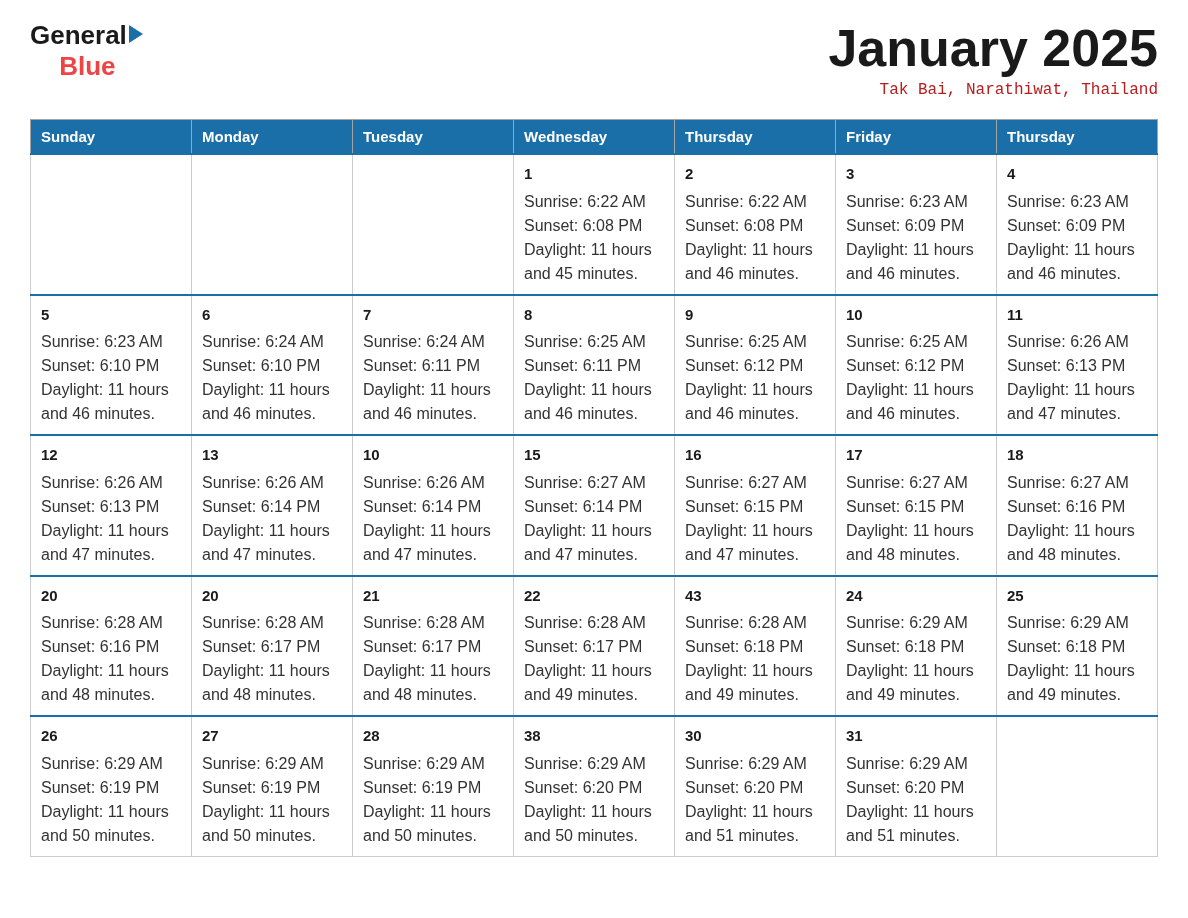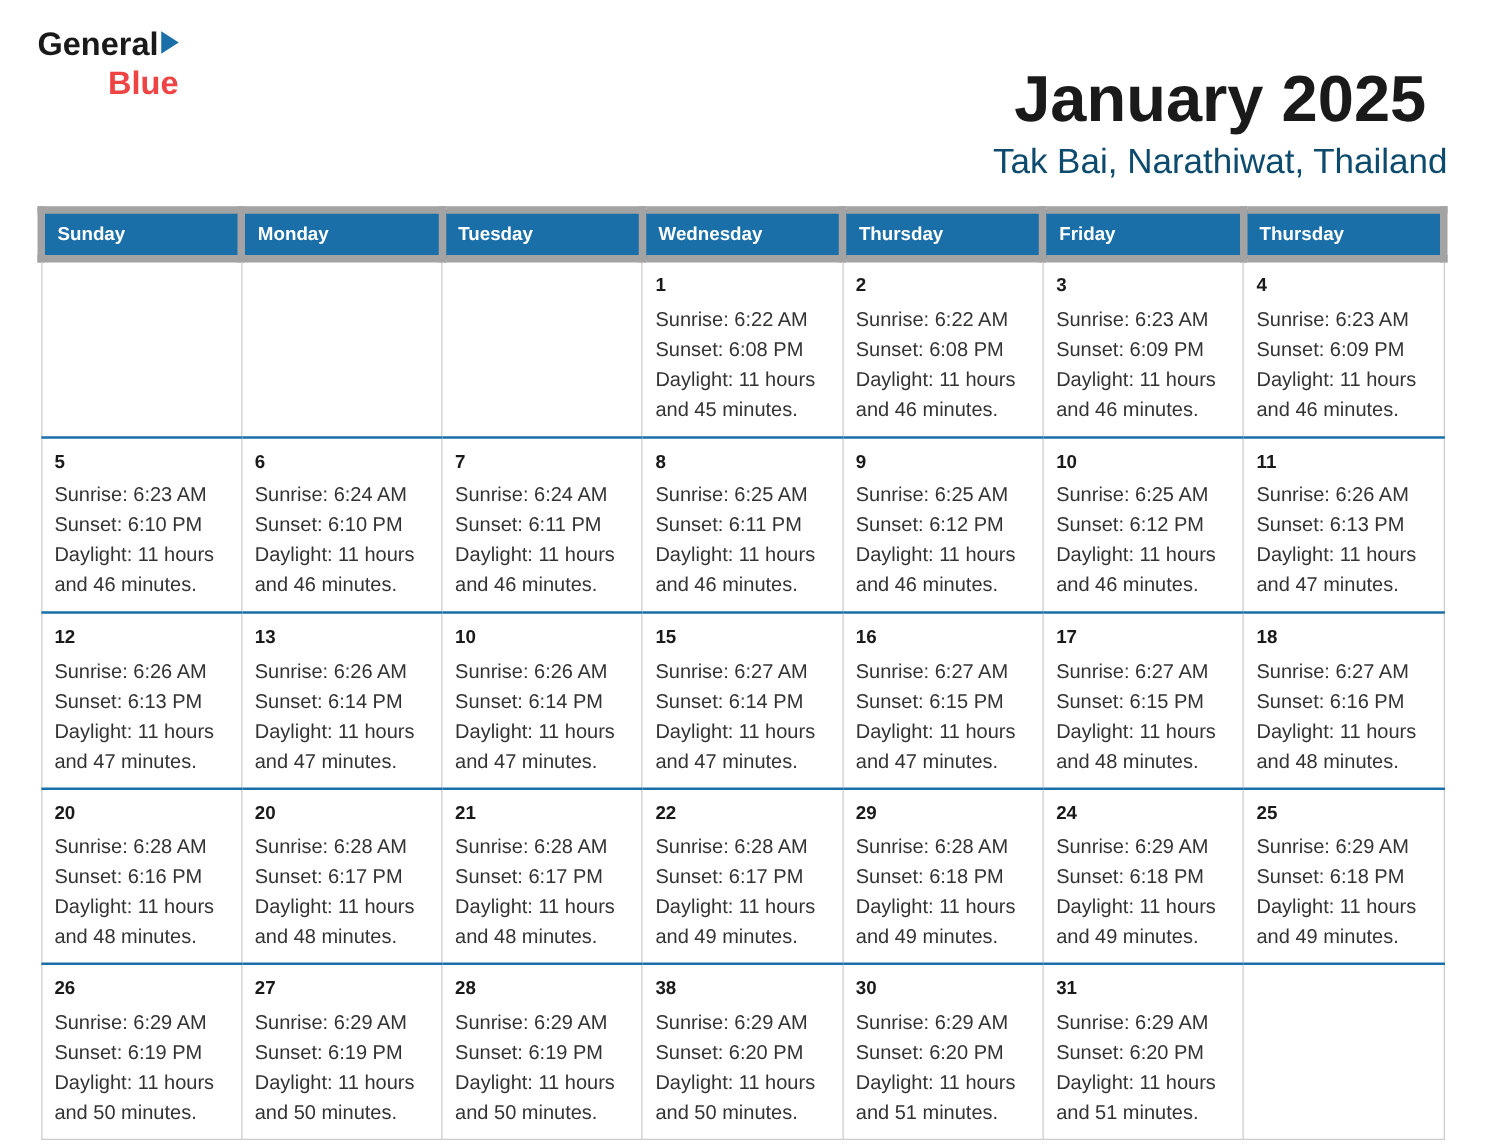--- a/index.html
+++ b/index.html
@@ -34,61 +34,61 @@
       border-left: 14px solid #1a6fa8;
       border-top: 9px solid transparent;
       border-bottom: 9px solid transparent;
       margin-left: 2px;
       margin-top: -4px;
       vertical-align: middle;
     }
     .logo-wrap {
       display: flex;
       flex-direction: column;
-      align-items: flex-end;
+      align-items: center;
     }
     .logo-row1 {
       display: flex;
       align-items: center;
     }
     .logo-row2 {
       font-size: 26px;
       font-weight: bold;
       color: #ef4444;
       margin-left: 2px;
     }
     .title-block {
-      text-align: center;
-      margin-top: 32px;
+      text-align: right;
     }
     .title-block h1 {
       font-size: 52px;
       font-weight: bold;
       color: #1a1a1a;
       line-height: 1.1;
     }
     .title-block h2 {
-      font-size: 28px;
+      font-size: 16px;
       font-weight: normal;
-      color: #0c4a6e;
+      color: #b91c1c;
       margin-top: 4px;
+      font-family: Liberation Mono, monospace;
     }
     .calendar {
       width: 100%;
       border-collapse: collapse;
       border: 1px solid #ccc;
     }
     .calendar th {
       background-color: #1a6fa8;
       color: #fff;
       font-size: 15px;
       font-weight: bold;
       padding: 8px 10px;
       text-align: left;
-      border: 6px solid #a3a3a3;
+      border: 1px solid #a3a3a3;
     }
     .calendar td {
       vertical-align: top;
       padding: 8px 10px;
       border: 1px solid #ccc;
       width: calc(100% / 7);
       min-height: 100px;
       font-size: 13px;
       line-height: 1.5;
     }
@@ -234,21 +234,21 @@
         </td>
         <td>
           <span class="day-number">21</span>
           <div class="day-info">Sunrise: 6:28 AM<br>Sunset: 6:17 PM<br>Daylight: 11 hours and 48 minutes.</div>
         </td>
         <td>
           <span class="day-number">22</span>
           <div class="day-info">Sunrise: 6:28 AM<br>Sunset: 6:17 PM<br>Daylight: 11 hours and 49 minutes.</div>
         </td>
         <td>
-          <span class="day-number">29</span>
+          <span class="day-number">43</span>
           <div class="day-info">Sunrise: 6:28 AM<br>Sunset: 6:18 PM<br>Daylight: 11 hours and 49 minutes.</div>
         </td>
         <td>
           <span class="day-number">24</span>
           <div class="day-info">Sunrise: 6:29 AM<br>Sunset: 6:18 PM<br>Daylight: 11 hours and 49 minutes.</div>
         </td>
         <td>
           <span class="day-number">25</span>
           <div class="day-info">Sunrise: 6:29 AM<br>Sunset: 6:18 PM<br>Daylight: 11 hours and 49 minutes.</div>
         </td>

